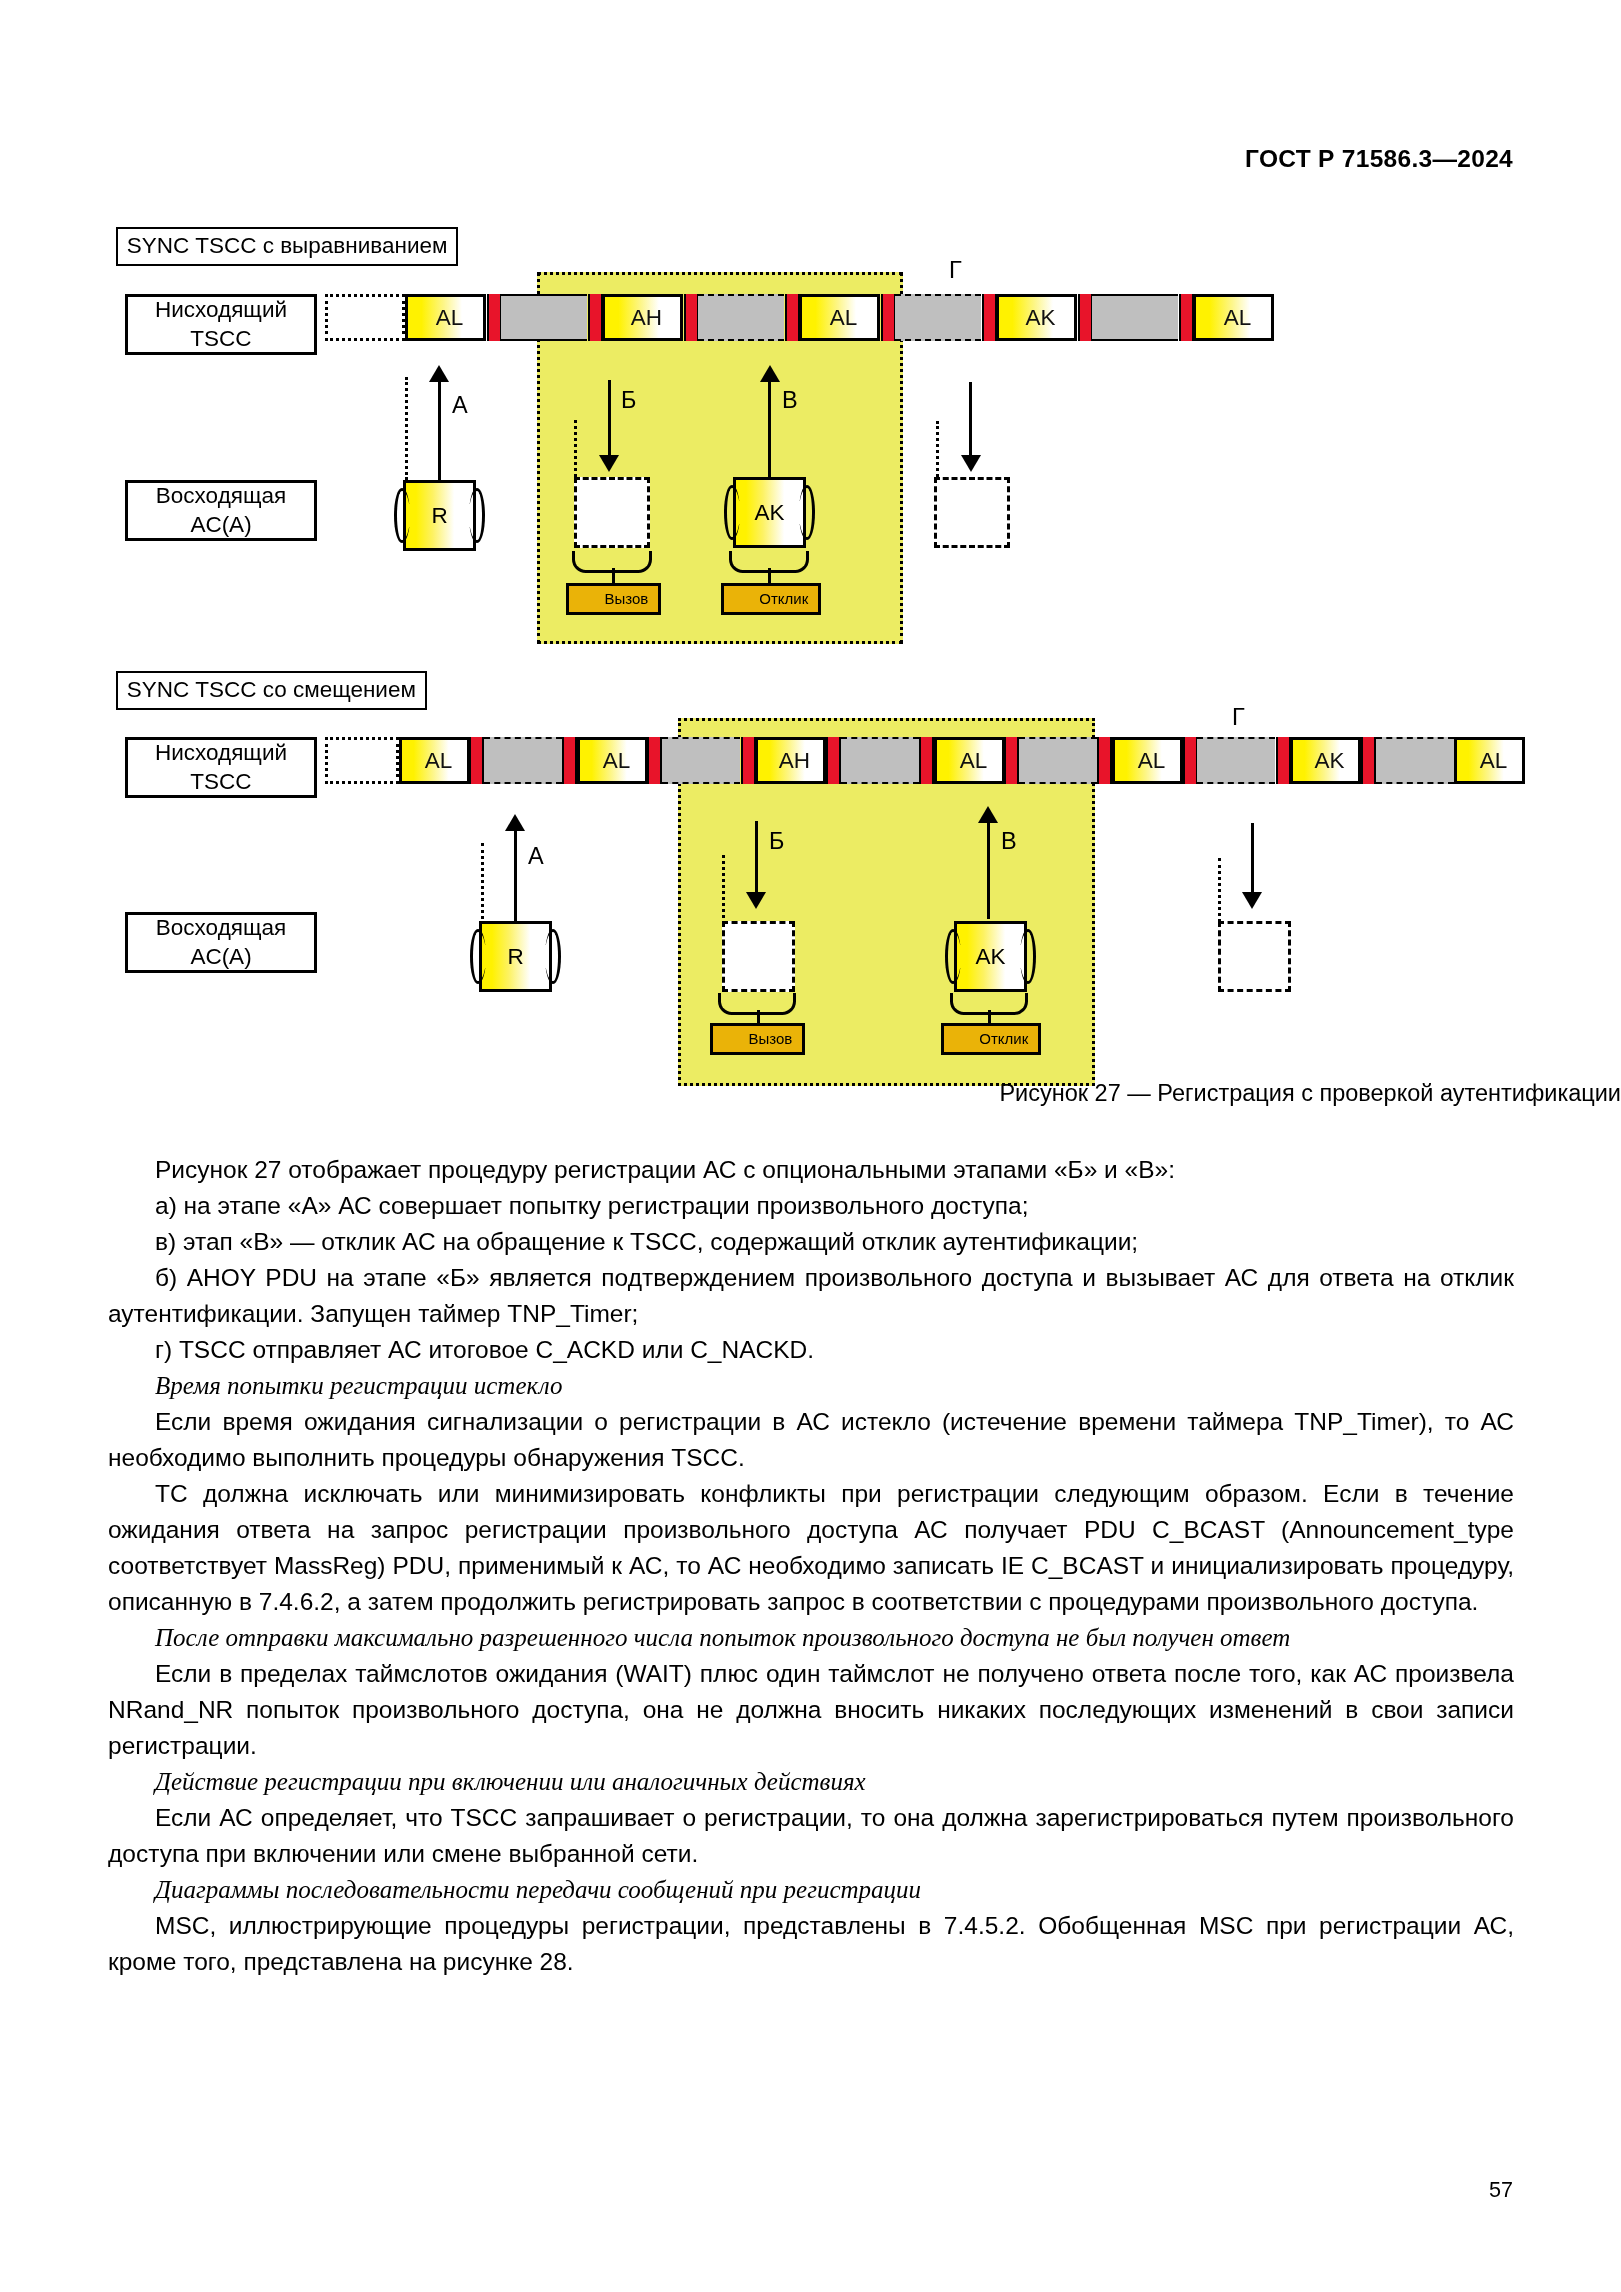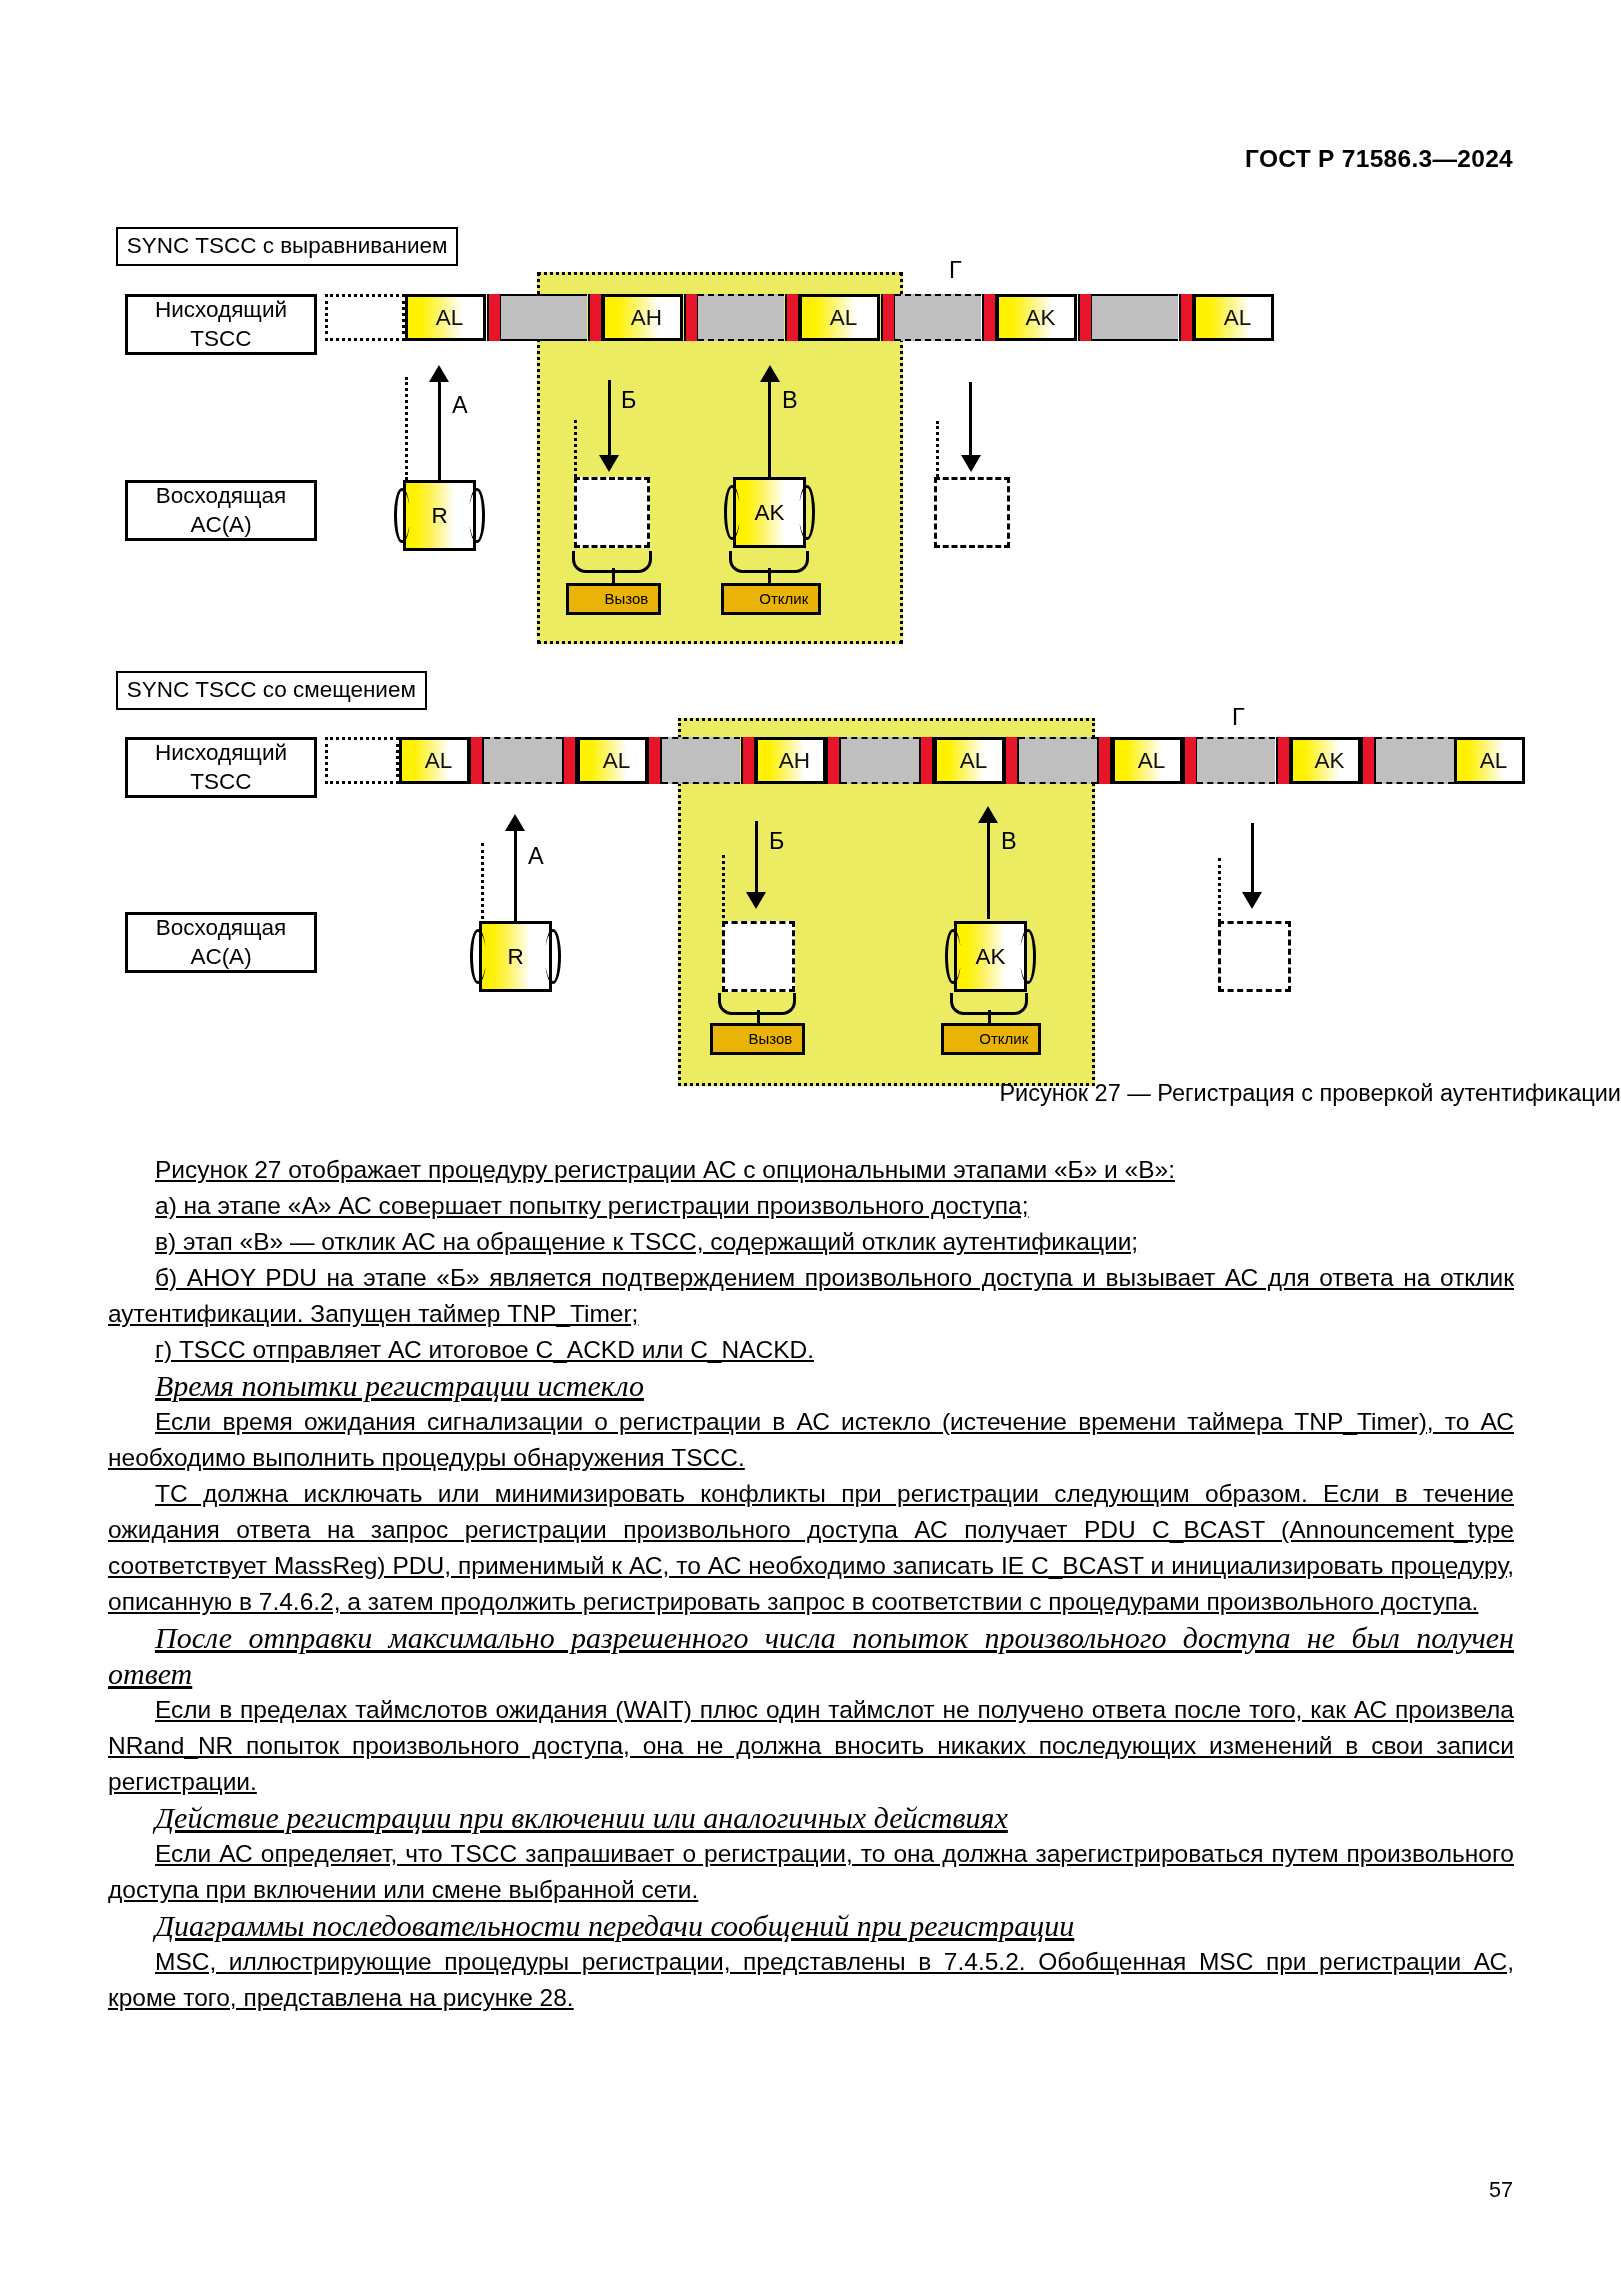--- a/index.html
+++ b/index.html
@@ -220,26 +220,25 @@
     left: 108px;
     top: 1152px;
     width: 1406px;
     font-size: 24.5px;
     line-height: 36px;
     text-align: justify;
   }
   .body-text p {
     margin: 0;
     text-indent: 47px;
-    text-decoration: underline;
   }
   .body-text p.it {
     font-style: italic;
     font-family: "Liberation Serif", serif;
-    font-size: 30px;
+    font-size: 25px;
   }
 </style>
 </head>
 <body>
 
 <div class="page-header">ГОСТ Р 71586.3—2024</div>
 
 <div class="figure">
 
   <div>

